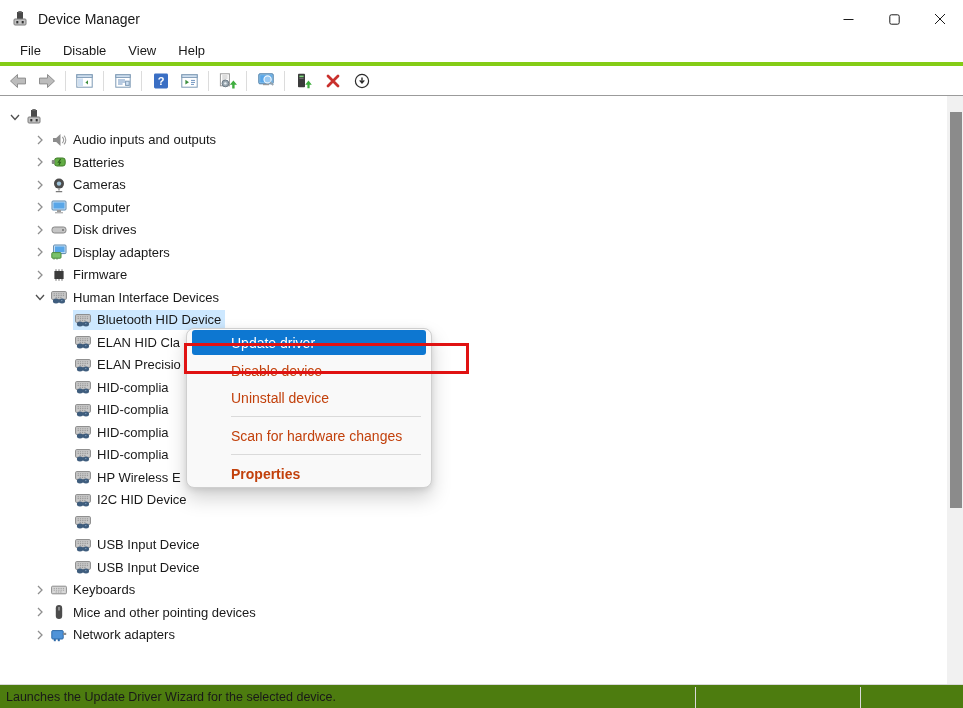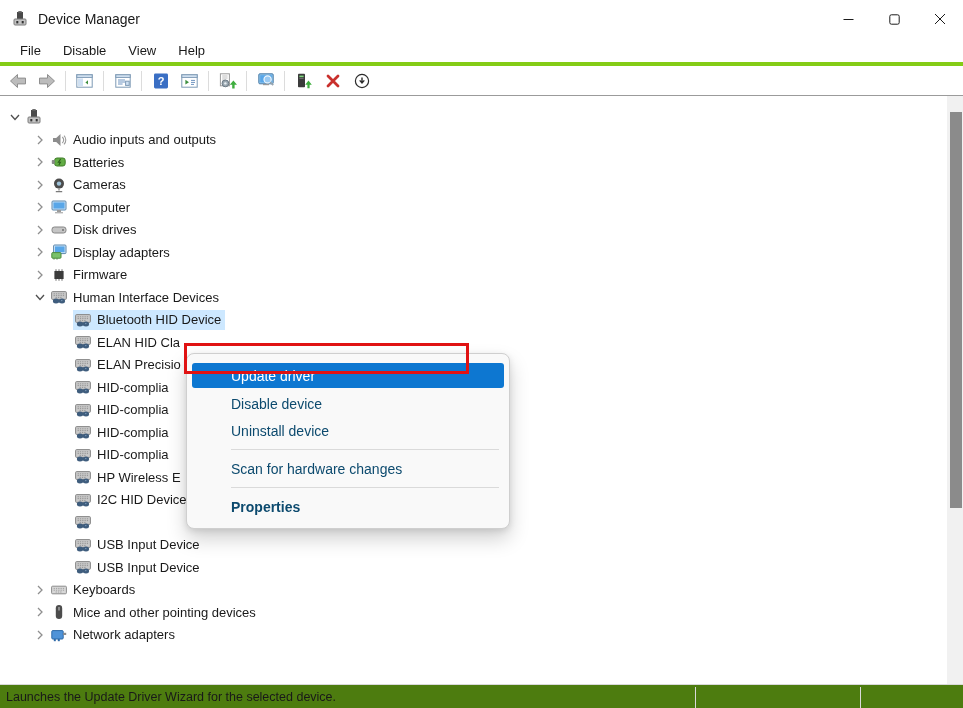--- a/index.html
+++ b/index.html
@@ -33,26 +33,26 @@
   .chev { width:18px; height:16px; flex:0 0 18px; display:flex; align-items:center; justify-content:center; }
   .rowc { display:flex; align-items:center; padding:2px 4px 2px 1px; }
   .rowc.sel { background:var(--selection,#cde8ff); }
   .ticon { width:18px; height:16px; display:flex; align-items:center; justify-content:center; margin-right:5px; flex:0 0 18px; }
   .tlabel { font-size:13px; }
   
   .vscroll { position:absolute; right:0; top:0; bottom:0; width:16px; background:#f1f1f1; }
   .vthumb { position:absolute; left:3px; width:12px; top:16px; height:396px; background:#8b8b8b; }
   
   .ctx {
-    position:absolute; left:186px; top:353px; width:324px; z-index:10;
+    position:absolute; left:186px; top:328px; width:246px; z-index:10;
     background:#f9f9f9; border:1px solid #cfcfcf; border-radius:8px;
     box-shadow:0 10px 20px rgba(0,0,0,.18), 0 2px 6px rgba(0,0,0,.10);
-    padding:8px 0; font-size:14px;
+    padding:0 0; font-size:14px;
   }
-  .cm-item { height:27px; display:flex; align-items:center; padding:0 12px 0 44px; color:#0c4a6e; }
+  .cm-item { height:27px; display:flex; align-items:center; padding:0 12px 0 44px; color:#c2410c; }
   .cm-item.hl { background:var(--accent,#0d77d1); color:#fff; margin:1px 5px 2px; height:25px; border-radius:3px; padding-left:39px; }
   .cm-item.bold { font-weight:700; }
   .cm-sep { height:1px; background:#dadada; margin:5px 10px 5px 44px; }
   
   .annot { position:absolute; left:184px; top:343px; width:285px; height:31px; border:3px solid var(--annot,#e01212); z-index:11; pointer-events:none; }
   
   .statusbar { position:absolute; left:0; right:0; bottom:0; height:24px; background:#4d7c0f; border-top:1px solid #d9d9d9; display:flex; align-items:center; padding-left:6px; font-size:12.5px; }
   .sb-sep { position:absolute; top:2px; bottom:0; width:1px; background:#d9d9d9; }
 </style>
 </head>

